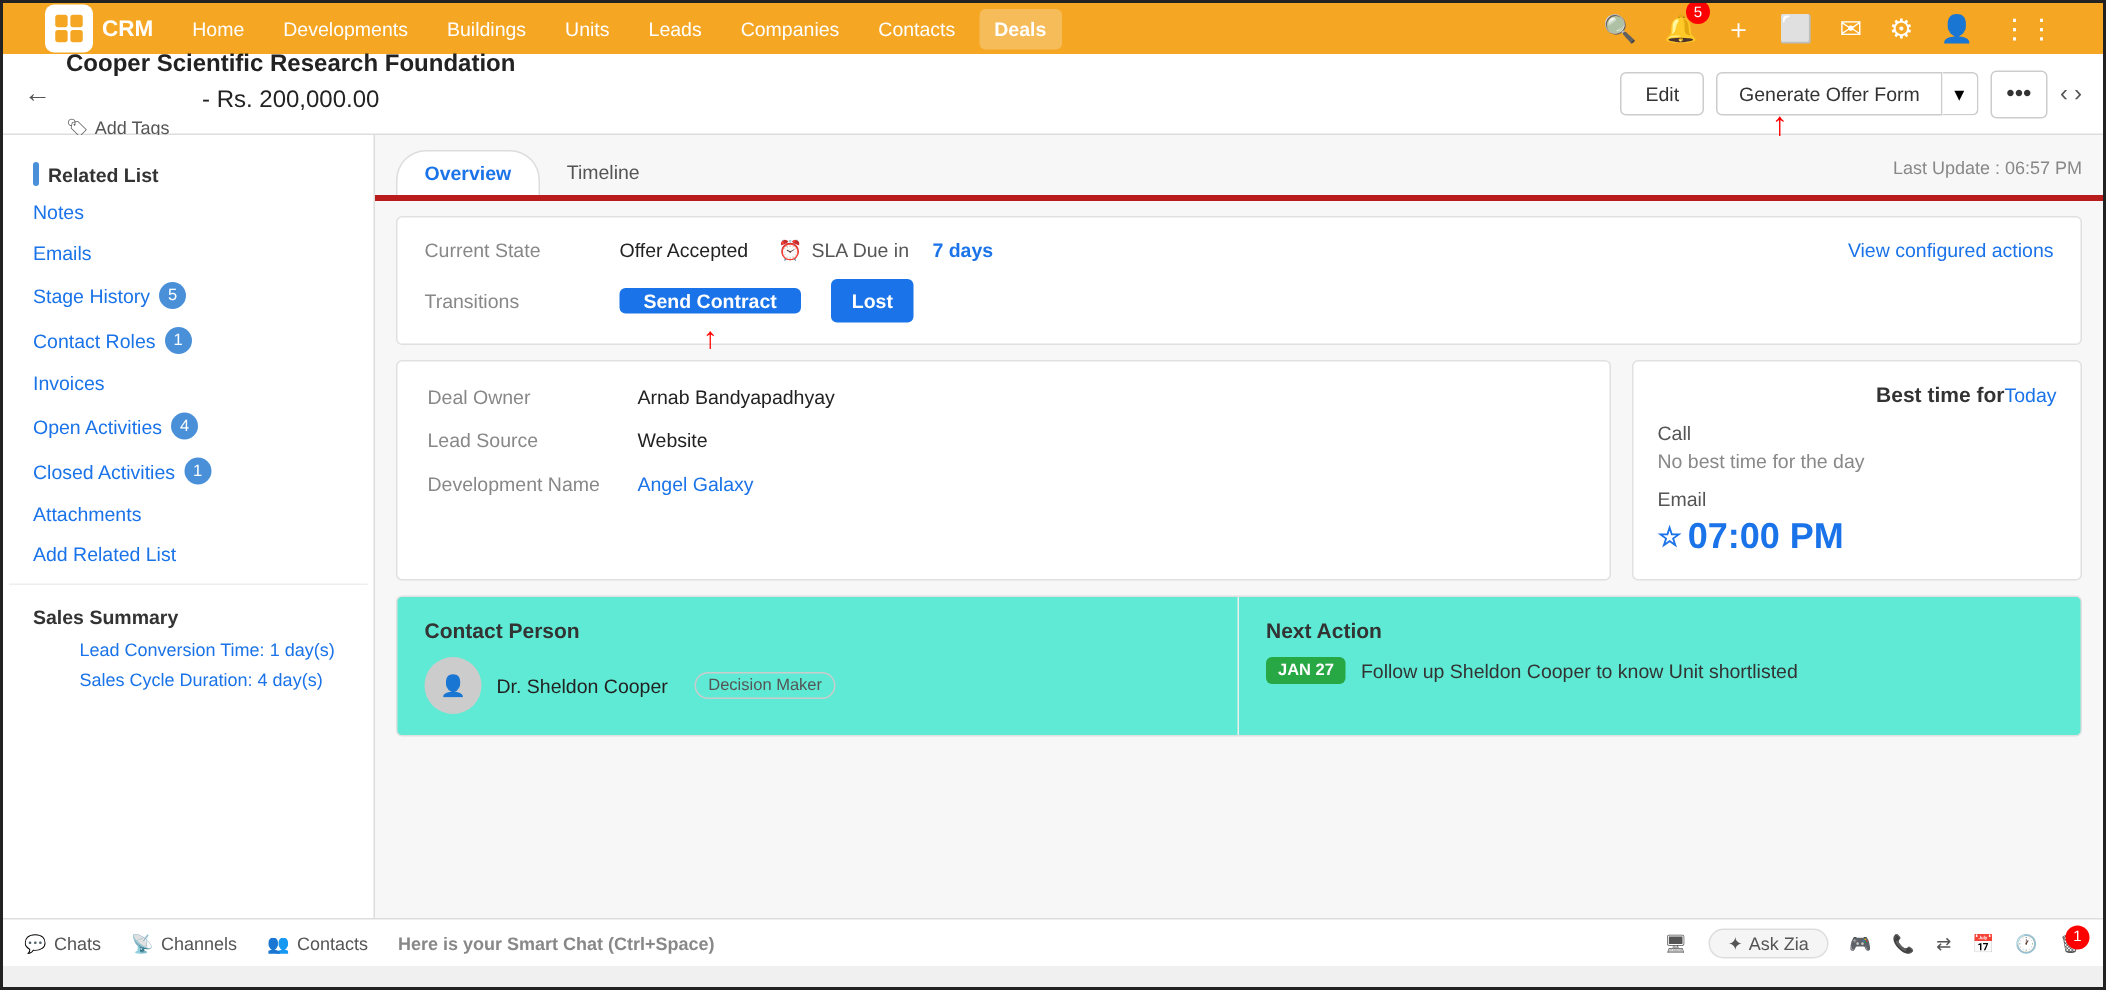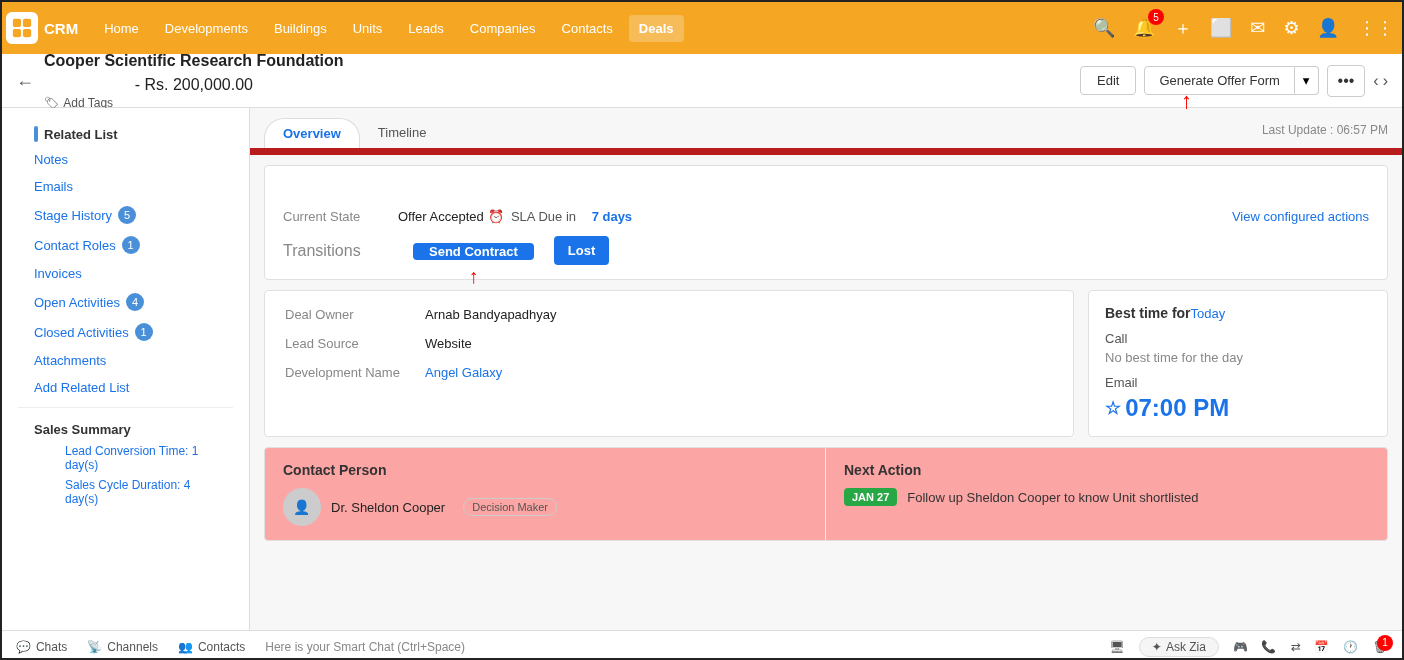--- a/index.html
+++ b/index.html
@@ -1,24 +1,24 @@
 <!DOCTYPE html>
 <html><head>
   <meta charset="utf-8">
   <style>
     * { box-sizing: border-box; margin: 0; padding: 0; font-family: Arial, sans-serif; }
     body { width: 1404px; height: 660px; overflow: hidden; background: #f0f0f0; border: 2px solid #222; }
 
     
     .topnav {
       background: #f5a623;
-      height: 52px;
+      height: 34px;
       display: flex;
       align-items: center;
-      padding: 0 4px;
+      padding: 0 28px;
       gap: 6px;
     }
     .topnav-logo {
       display: flex; align-items: center; gap: 6px; color: #fff; font-weight: bold; font-size: 15px; margin-right: 10px;
     }
     .topnav-logo-icon {
       width: 32px; height: 32px; background: #fff; border-radius: 6px; display: flex; align-items: center; justify-content: center;
     }
     .topnav-logo-icon svg { width: 22px; height: 22px; }
     .nav-item {
@@ -72,21 +72,21 @@
       display: flex;
       height: calc(660px - 52px - 54px - 32px);
       overflow: hidden;
     }
 
     
     .sidebar {
       width: 248px;
       background: #fff;
       border-right: 1px solid #ddd;
-      padding: 10px 16px;
+      padding: 10px 4px;
       overflow-y: auto;
       flex-shrink: 0;
     }
     .sidebar-section-title {
       font-size: 13px; font-weight: bold; color: #333; padding: 8px 16px 4px 16px;
       display: flex; align-items: center; gap: 6px;
     }
     .sidebar-section-title::before {
       content: ''; width: 4px; height: 16px; background: #4a90d9; display: inline-block; border-radius: 2px;
     }
@@ -110,78 +110,78 @@
       padding: 0;
     }
 
     
     .content-tabs {
       background: #f7f7f7;
       padding: 10px 14px 0 14px;
       display: flex;
       align-items: center;
       justify-content: space-between;
-      border-bottom: 7px solid #b91c1c;
+      border-bottom: 4px solid #b91c1c;
       text-align: right;
     }
     .tabs-left { display: flex; gap: 0; }
     .tab-btn {
       padding: 7px 18px; border-radius: 20px 20px 0 0; font-size: 13px; cursor: pointer; border: 1px solid #ddd;
       background: #fff; color: #1a73e8;
     }
     .tab-btn.active { background: #fff; color: #1a73e8; font-weight: bold; border-bottom: none; }
     .tab-btn:not(.active) { background: transparent; border: none; color: #555; }
     .last-update { font-size: 12px; color: #888; padding-bottom: 6px; }
 
     
     .card {
       background: #fff;
       border: 1px solid #e0e0e0;
       border-radius: 4px;
       margin: 10px 14px;
       padding: 14px 18px;
     }
 
-    .state-row { display: flex; align-items: center; gap: 5px; margin-bottom: 12px; margin-top: 29px; }
+    .state-row { display: flex; align-items: center; gap: 20px; margin-bottom: 12px; }
     .state-label { font-size: 13px; color: #888; min-width: 110px; }
     .state-value { font-size: 13px; color: #222; font-weight: 500; }
     .sla-badge {
       display: flex; align-items: center; gap: 6px; font-size: 13px; color: #555;
     }
     .sla-days { color: #1a73e8; font-weight: bold; }
     .view-config { color: #1a73e8; font-size: 13px; cursor: pointer; margin-left: auto; }
 
     .transitions-row { display: flex; align-items: center; gap: 20px; }
-    .transitions-label { font-size: 16px; color: #888; min-width: 110px; }
+    .transitions-label { font-size: 13px; color: #888; min-width: 110px; }
     .btn-send-contract {
       background: #1a73e8; color: #fff; border: none; padding: 1px 16px; border-radius: 4px; cursor: pointer; font-size: 13px; font-weight: bold;
     }
     .btn-lost {
       background: #1a73e8; color: #fff; border: none; padding: 7px 14px; border-radius: 4px; cursor: pointer; font-size: 13px; font-weight: bold;
     }
 
     
     .details-grid { display: grid; grid-template-columns: 1fr 300px; gap: 14px; margin: 0 14px 10px 14px; }
     .detail-card { background: #fff; border: 1px solid #e0e0e0; border-radius: 4px; padding: 16px 20px; }
     .detail-row { display: flex; align-items: center; margin-bottom: 14px; }
     .detail-label { font-size: 13px; color: #888; min-width: 140px; }
     .detail-value { font-size: 13px; color: #222; }
     .detail-link { font-size: 13px; color: #1a73e8; cursor: pointer; text-decoration: none; }
 
     .best-time-card { background: #fff; border: 1px solid #e0e0e0; border-radius: 4px; padding: 14px 16px; }
-    .best-time-header { display: flex; align-items: center; justify-content: flex-start; margin-bottom: 10px; }
+    .best-time-header { display: flex; align-items: center; justify-content: flex-end; margin-bottom: 10px; }
     .best-time-title { font-size: 14px; font-weight: bold; color: #333; }
     .best-time-today { font-size: 13px; color: #1a73e8; cursor: pointer; }
     .best-time-item-label { font-size: 13px; color: #555; margin-bottom: 4px; }
     .best-time-item-value { font-size: 13px; color: #888; margin-bottom: 10px; }
     .email-time { font-size: 24px; color: #1a73e8; font-weight: bold; display: flex; align-items: center; gap: 4px; }
     .star-icon { font-size: 18px; color: #1a73e8; }
 
     
-    .bottom-grid { display: grid; grid-template-columns: 1fr 1fr; gap: 0; margin: 0 14px 10px 14px; background: #fca5a5; border: 1px solid #e0e0e0; border-radius: 4px; overflow: hidden; }
+    .bottom-grid { display: grid; grid-template-columns: 1fr 1fr; gap: 0; margin: 0 14px 10px 14px; background: #5eead4; border: 1px solid #e0e0e0; border-radius: 4px; overflow: hidden; }
     .bottom-left { padding: 14px 18px; border-right: 1px solid #eee; }
     .bottom-right { padding: 14px 18px; }
     .section-title-sm { font-size: 14px; font-weight: bold; color: #333; margin-bottom: 10px; }
     .contact-row { display: flex; align-items: center; gap: 10px; }
     .avatar { width: 38px; height: 38px; background: #ccc; border-radius: 50%; display: flex; align-items: center; justify-content: center; font-size: 14px; color: #555; }
     .contact-name { font-size: 13px; color: #222; font-weight: 500; }
     .decision-badge { border: 1px solid #ccc; padding: 2px 8px; border-radius: 12px; font-size: 11px; color: #555; margin-left: 8px; }
     .next-action-row { display: flex; align-items: center; gap: 10px; }
     .date-badge { background: #28a745; color: #fff; padding: 3px 8px; border-radius: 4px; font-size: 11px; font-weight: bold; white-space: nowrap; }
     .next-action-text { font-size: 13px; color: #333; }
@@ -419,21 +419,21 @@
   </div>
   <div class="bottom-bar-item">
     <span>📡</span>
     <span>Channels</span>
   </div>
   <div class="bottom-bar-item">
     <span>👥</span>
     <span>Contacts</span>
   </div>
   <div style="flex:1; display:flex; align-items:center;">
-    <span style="color:#888; font-size:12px;">Here is your Smart Chat (Ctrl+Space)</span>
+    <span style="color:#888; font-size:12px;font-weight:bold;">Here is your Smart Chat (Ctrl+Space)</span>
   </div>
   <div class="bottom-bar-right">
     <span style="cursor:pointer;">🖥</span>
     <div class="ask-zia-btn">
       <span>✦</span>
       <span>Ask Zia</span>
     </div>
     <span style="cursor:pointer;">🎮</span>
     <span style="cursor:pointer;">📞</span>
     <span style="cursor:pointer;">⇄</span>

